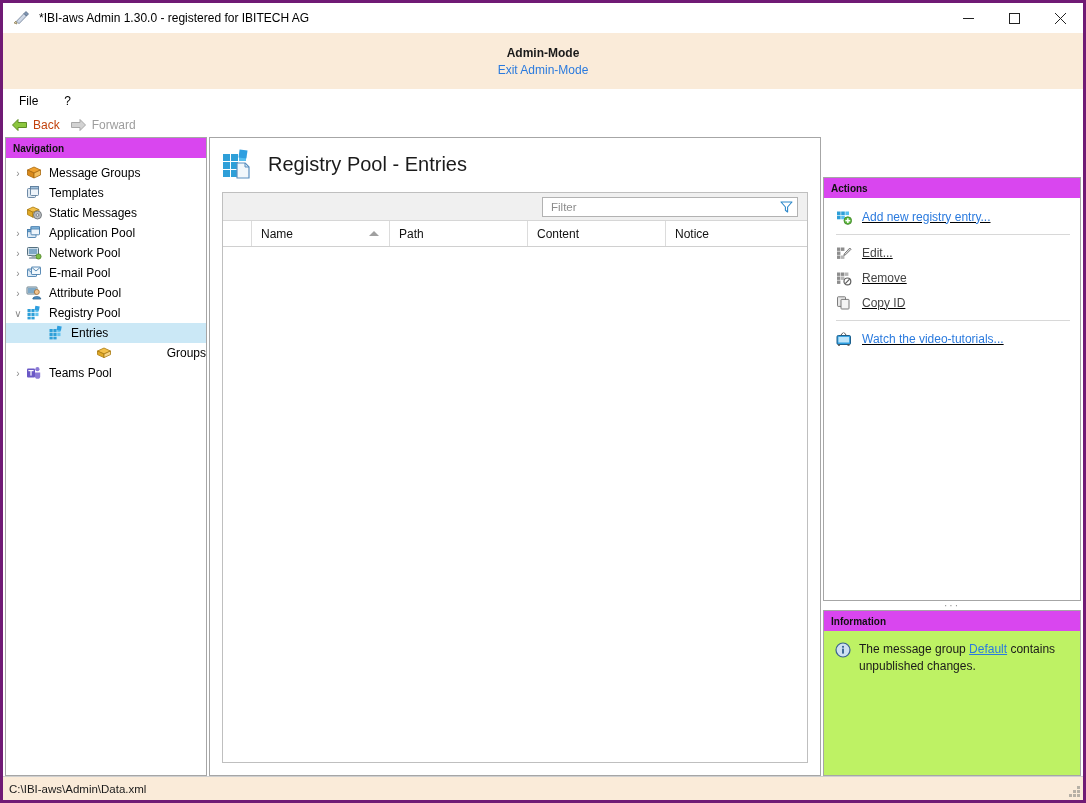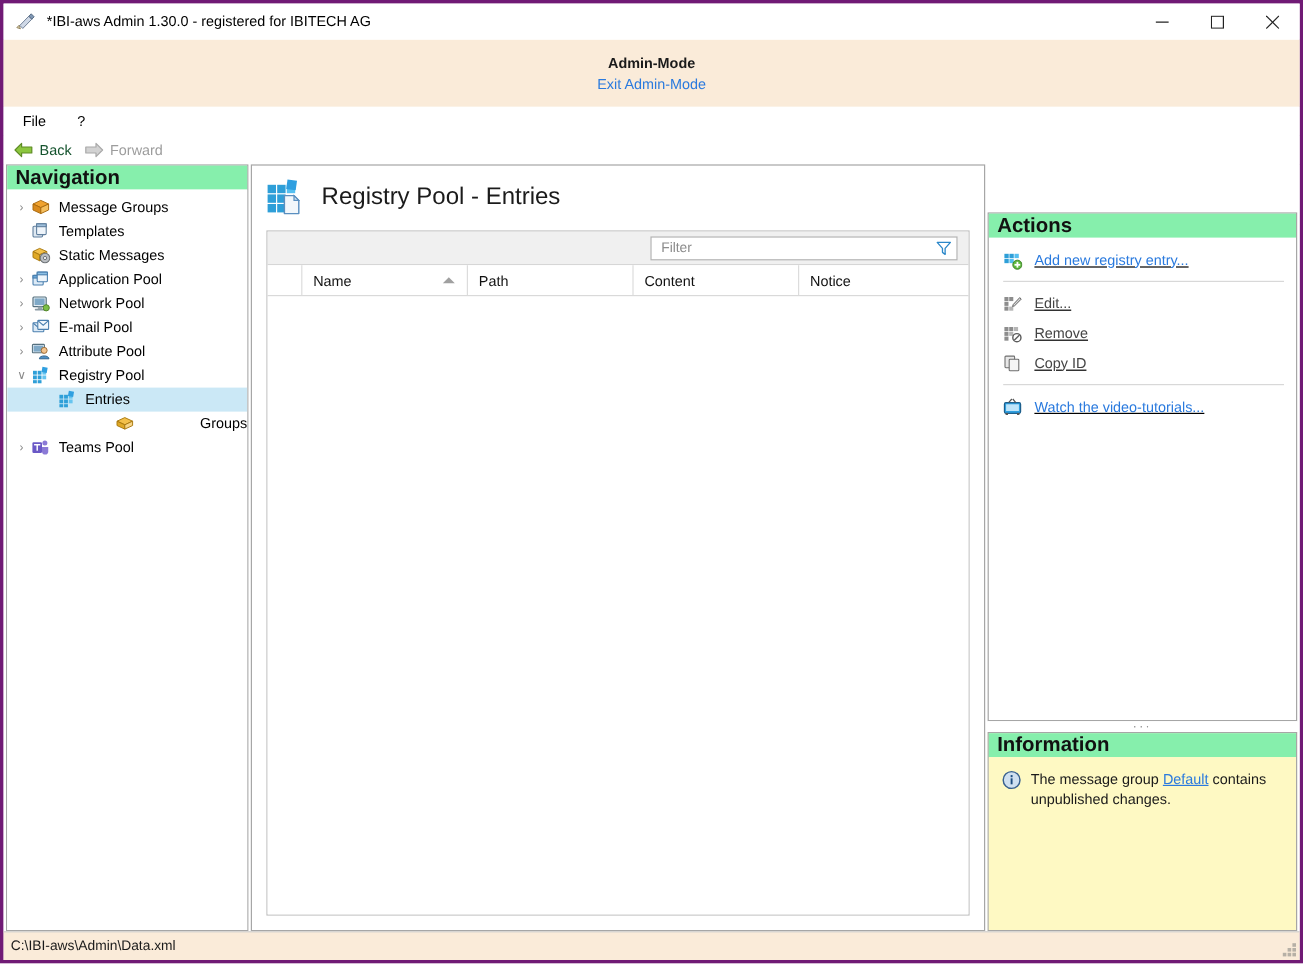--- a/index.html
+++ b/index.html
@@ -56,37 +56,37 @@
   }
   .menuitem { font-size: 12px; color: #000; padding: 2px 4px; cursor: default; }
 
   
   .navbar {
     height: 24px; min-height: 24px; background: #fff;
     display: flex; align-items: center; padding-left: 8px; gap: 10px;
   }
   .navbtn { display: flex; align-items: center; gap: 5px; cursor: pointer; }
   .navbtn.disabled { cursor: default; }
-  .navbtn span.lbl { font-size: 12px; color: #14532d; }
+  .navbtn span.lbl { font-size: 12px; color: #c2410c; }
   .navbtn.disabled span.lbl { color: #9d9d9d; }
 
   
   .arrow-ico { width: 17px; height: 14px; position: relative; display:block; }
 
   
   .body {
     flex: 1; display: flex; min-height: 0;
     padding: 0 2px 0 2px; gap: 2px;
     background: #ffffff;
   }
   .pane-header {
-    height: 20px; background: #86efac;
+    height: 20px; background: #d946ef;
     display: flex; align-items: center;
     padding-left: 7px;
-    font-size: 17px; font-weight: bold; color: #111;
+    font-size: 10px; font-weight: bold; color: #111;
   }
 
   
   .nav-pane {
     width: 202px; min-width: 202px;
     display: flex; flex-direction: column;
     border: 1px solid #a6a6a6;
     background: #fff;
   }
   .tree { flex: 1; overflow: auto; padding-top: 5px; background: #fff; }
@@ -177,21 +177,21 @@
     height: 9px; display: flex; align-items: center; justify-content: center;
     letter-spacing: 2px; color: #8d8d8d; font-size: 10px; line-height: 4px;
     background: #ffffff; cursor: ns-resize;
   }
   .info-box {
     height: 166px; min-height: 166px;
     display: flex; flex-direction: column;
     border: 1px solid #a6a6a6; background: #ffffe1;
   }
   .info-body {
-    flex: 1; background: #fef9c3; padding: 10px 10px 8px 11px;
+    flex: 1; background: #bef264; padding: 10px 10px 8px 11px;
     display: flex; gap: 8px; align-items: flex-start;
   }
   .info-ico { width: 16px; height: 16px; flex: none; margin-top: 1px; }
   .info-text { font-size: 12px; color: #1a1a1a; line-height: 17px; }
   .info-text a { color: #2a7ade; text-decoration: underline; cursor: pointer; }
 
   
   .statusbar {
     height: 24px; min-height: 24px; background: #faebd9;
     border-top: 1px solid #cfcfcf;

